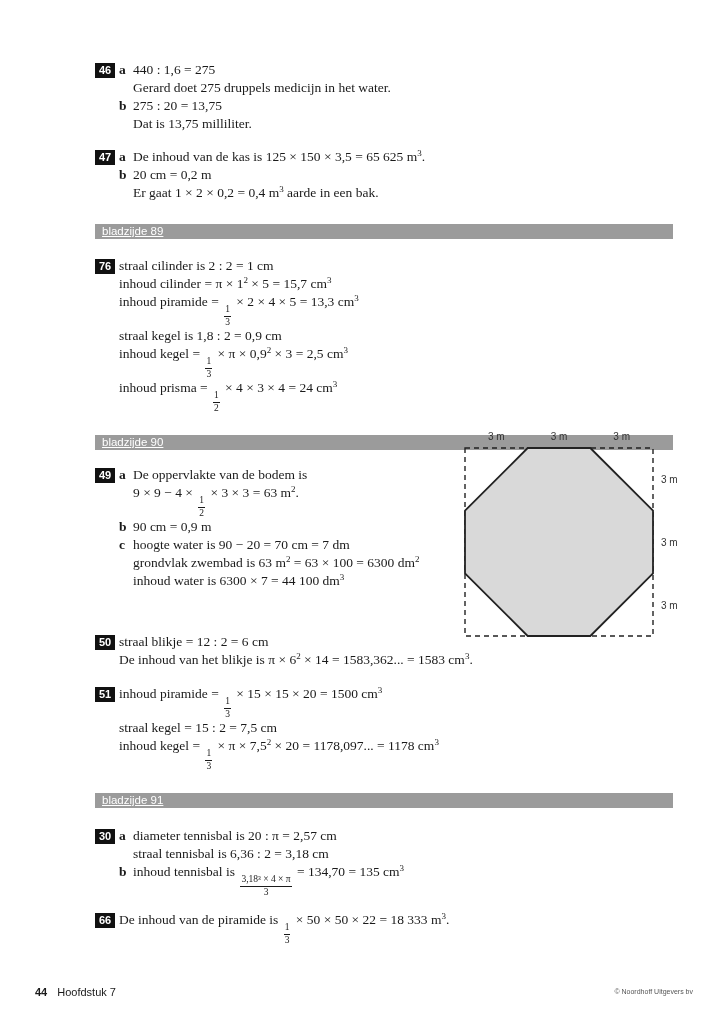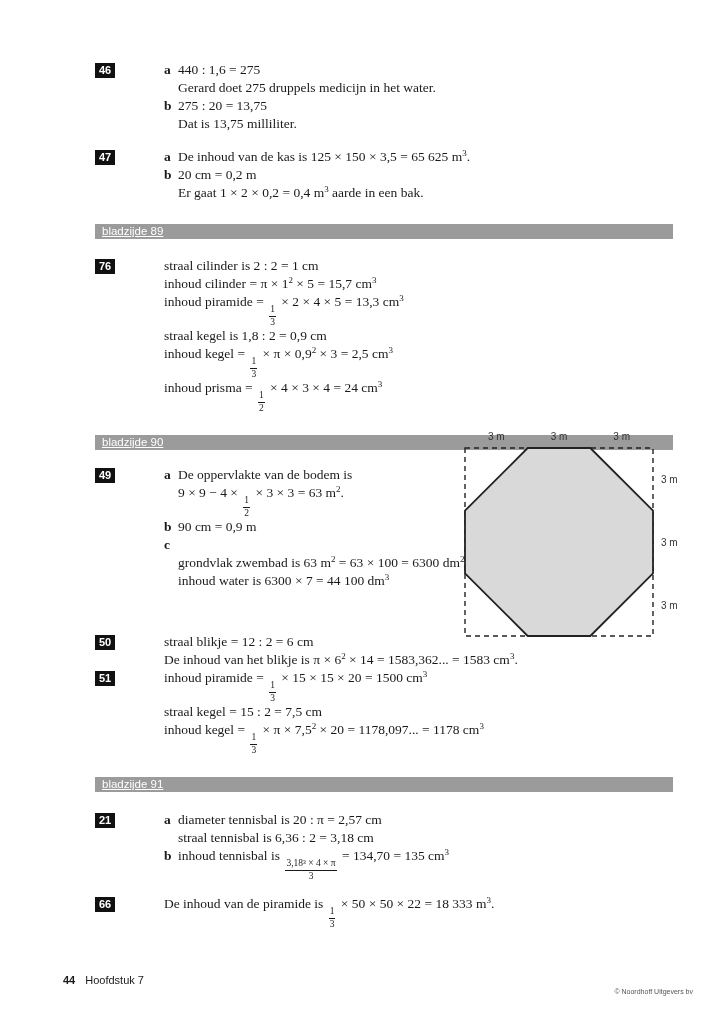--- a/index.html
+++ b/index.html
@@ -11,21 +11,21 @@
   .content { position:absolute; left:95px; top:62px; width:578px; }
 
   .band {
     height:15px; line-height:15px; background:var(--band-bg,#9b9b9b);
     color:var(--band-text,#ffffff); font-family:"Liberation Sans", sans-serif;
     font-size:11.5px; padding-left:7px; box-sizing:border-box;
     margin-top:21px;
     text-decoration:underline;
   }
 
-  .exercise { display:flex; margin-top:17px;gap:45px; }
+  .exercise { display:flex; margin-top:17px; }
   .badge {
     flex:none; width:20px; height:15px; margin-top:1px; margin-right:4px;
     background:var(--badge-bg,#111111); color:var(--badge-text,#ffffff);
     font-family:"Liberation Sans", sans-serif; font-weight:bold; font-size:11px;
     text-align:center; line-height:15px;
   }
   .ex-body { flex:1; font-size:13.5px; }
   .line { display:flex; align-items:baseline; min-height:18px; }
   .letter { flex:none; width:14px; font-weight:bold; }
   .line-text { white-space:nowrap; }
@@ -35,36 +35,36 @@
     vertical-align:-6px; line-height:1; margin:1px 2px;
     font-size:9.5px;
   }
   .frac .num { border-bottom:1px solid #1a1a1a; padding:0 1px 1px; }
   .frac .den { padding-top:1px; }
 
   .figure { position:absolute; left:455px; top:426px; }
   .fig-label { font-family:"Liberation Sans", sans-serif; font-size:10px; fill:#333; }
 
   .footer-left {
-    position:absolute; left:35px; bottom:38px;
-    font-family:"Liberation Sans", sans-serif; font-size:11px;margin-left:28px;
+    position:absolute; left:35px; bottom:26px;
+    font-family:"Liberation Sans", sans-serif; font-size:11px;
   }
   .footer-left b { margin-right:10px; }
   .footer-right {
     position:absolute; right:32px; bottom:29px;
     font-family:"Liberation Sans", sans-serif; font-size:7px; color:#555;
   }
 
   
   [data-name="exercise-46"] { margin-top:0; }
   [data-name="exercise-47"] { margin-top:15px; }
   [data-name="exercise-48"] { margin-top:19px; }
   [data-name="exercise-49"] { margin-top:17px; }
   [data-name="exercise-50"] { margin-top:43px; } 
-  [data-name="exercise-51"] { margin-top:0;justify-content:flex-end; }
+  [data-name="exercise-51"] { margin-top:16px;justify-content:flex-end; }
   [data-name="exercise-52"] { margin-top:20px; }
   [data-name="exercise-53"] { margin-top:14px; }
 </style>
 </head>
 <body>
 
 <div class="page" data-name="textbook-page">
 
   <div class="content" data-name="content-column">
       <div class="exercise" data-name="exercise-46">
@@ -152,20 +152,21 @@
                 <span class="num" data-name="fraction-numerator">1</span>
                 <span class="den" data-name="fraction-denominator">2</span>
               </span> × 3 × 3 = 63 m<sup data-name="superscript">2</sup>.</span>
           </div>
           <div class="line" data-name="answer-line">
             <span class="letter" data-name="part-letter">b</span>
             <span class="line-text" data-name="answer-text">90 cm = 0,9 m</span>
           </div>
           <div class="line" data-name="answer-line">
             <span class="letter" data-name="part-letter">c</span>
+            <span class="line-text" data-name="answer-text">hoogte water is 90 − 20 = 70 cm = 7 dm</span>
           </div>
           <div class="line" data-name="answer-line">
             <span class="letter" data-name="part-letter"></span>
             <span class="line-text" data-name="answer-text">grondvlak zwembad is 63 m<sup data-name="superscript">2</sup> = 63 × 100 = 6300 dm<sup data-name="superscript">2</sup></span>
           </div>
           <div class="line" data-name="answer-line">
             <span class="letter" data-name="part-letter"></span>
             <span class="line-text" data-name="answer-text">inhoud water is 6300 × 7 = 44 100 dm<sup data-name="superscript">3</sup></span>
           </div>
         </div>
@@ -196,21 +197,21 @@
           <div class="line" data-name="answer-line">
             <span class="line-text" data-name="answer-text">inhoud kegel = <span class="frac" data-name="math-fraction">
                 <span class="num" data-name="fraction-numerator">1</span>
                 <span class="den" data-name="fraction-denominator">3</span>
               </span> × π × 7,5<sup data-name="superscript">2</sup> × 20 = 1178,097... = 1178 cm<sup data-name="superscript">3</sup></span>
           </div>
         </div>
       </div>
       <div class="band" data-name="page-band">bladzijde 91</div>
       <div class="exercise" data-name="exercise-52">
-        <span class="badge" data-name="exercise-number-badge">21</span>
+        <span class="badge" data-name="exercise-number-badge">30</span>
         <div class="ex-body" data-name="exercise-body">
           <div class="line" data-name="answer-line">
             <span class="letter" data-name="part-letter">a</span>
             <span class="line-text" data-name="answer-text">diameter tennisbal is 20 : π = 2,57 cm</span>
           </div>
           <div class="line" data-name="answer-line">
             <span class="letter" data-name="part-letter"></span>
             <span class="line-text" data-name="answer-text">straal tennisbal is 6,36 : 2 = 3,18 cm</span>
           </div>
           <div class="line" data-name="answer-line">

